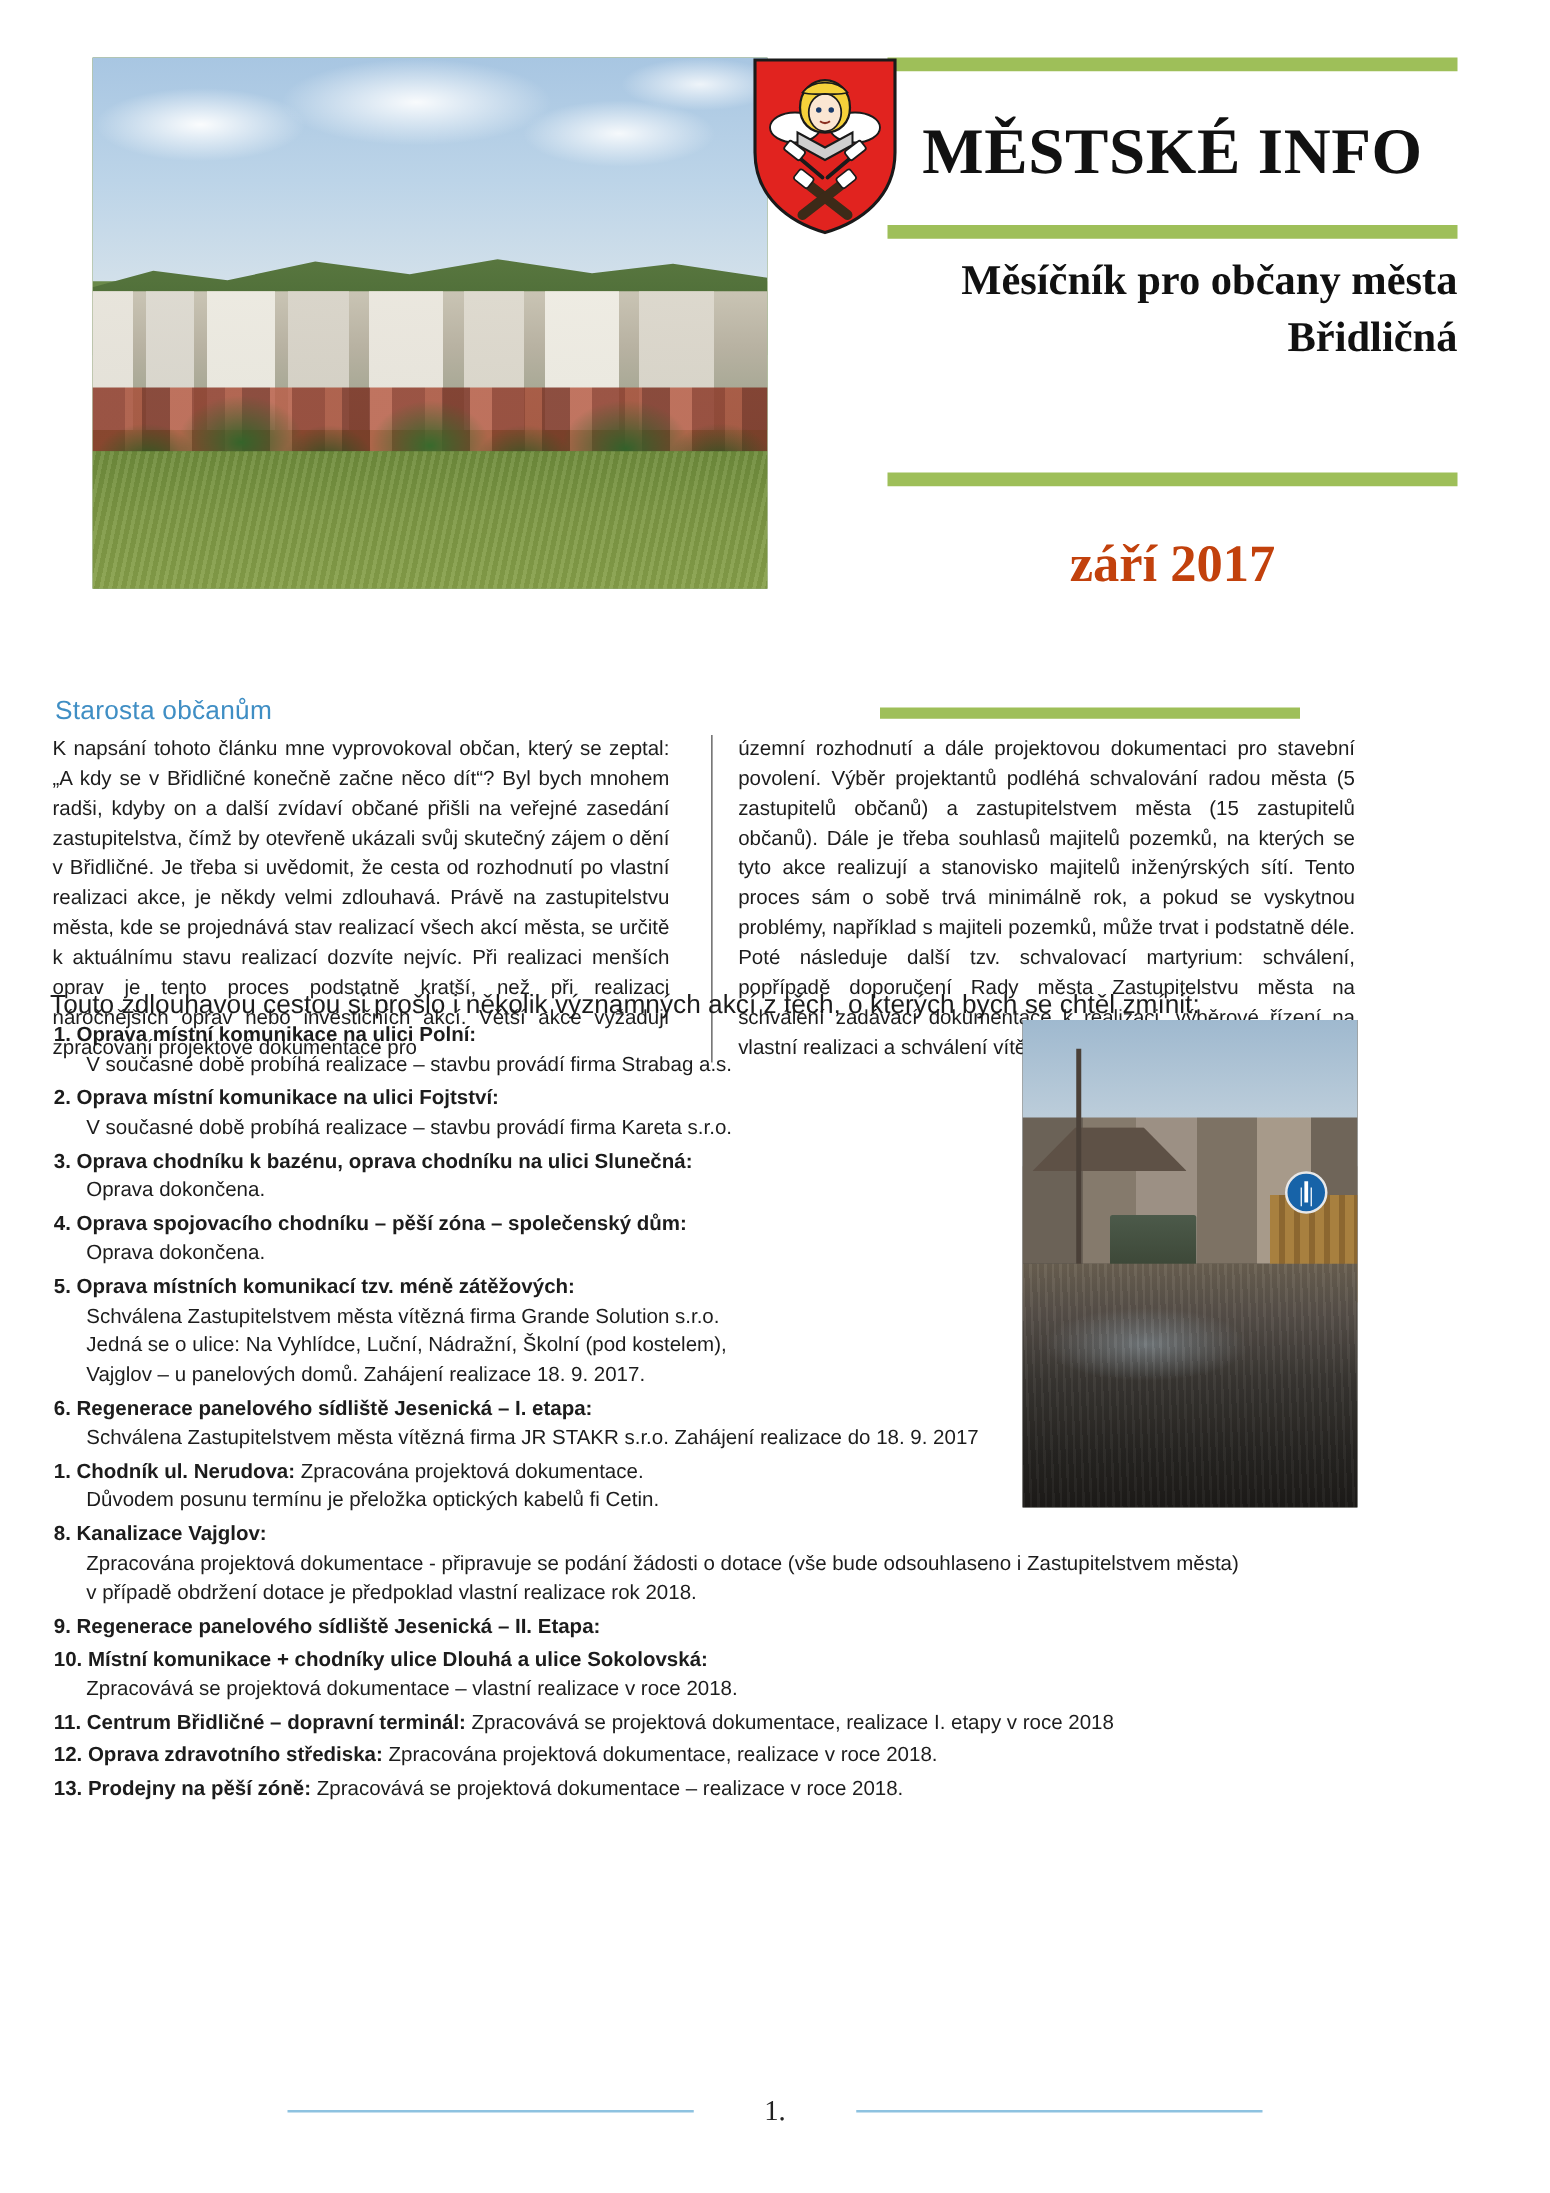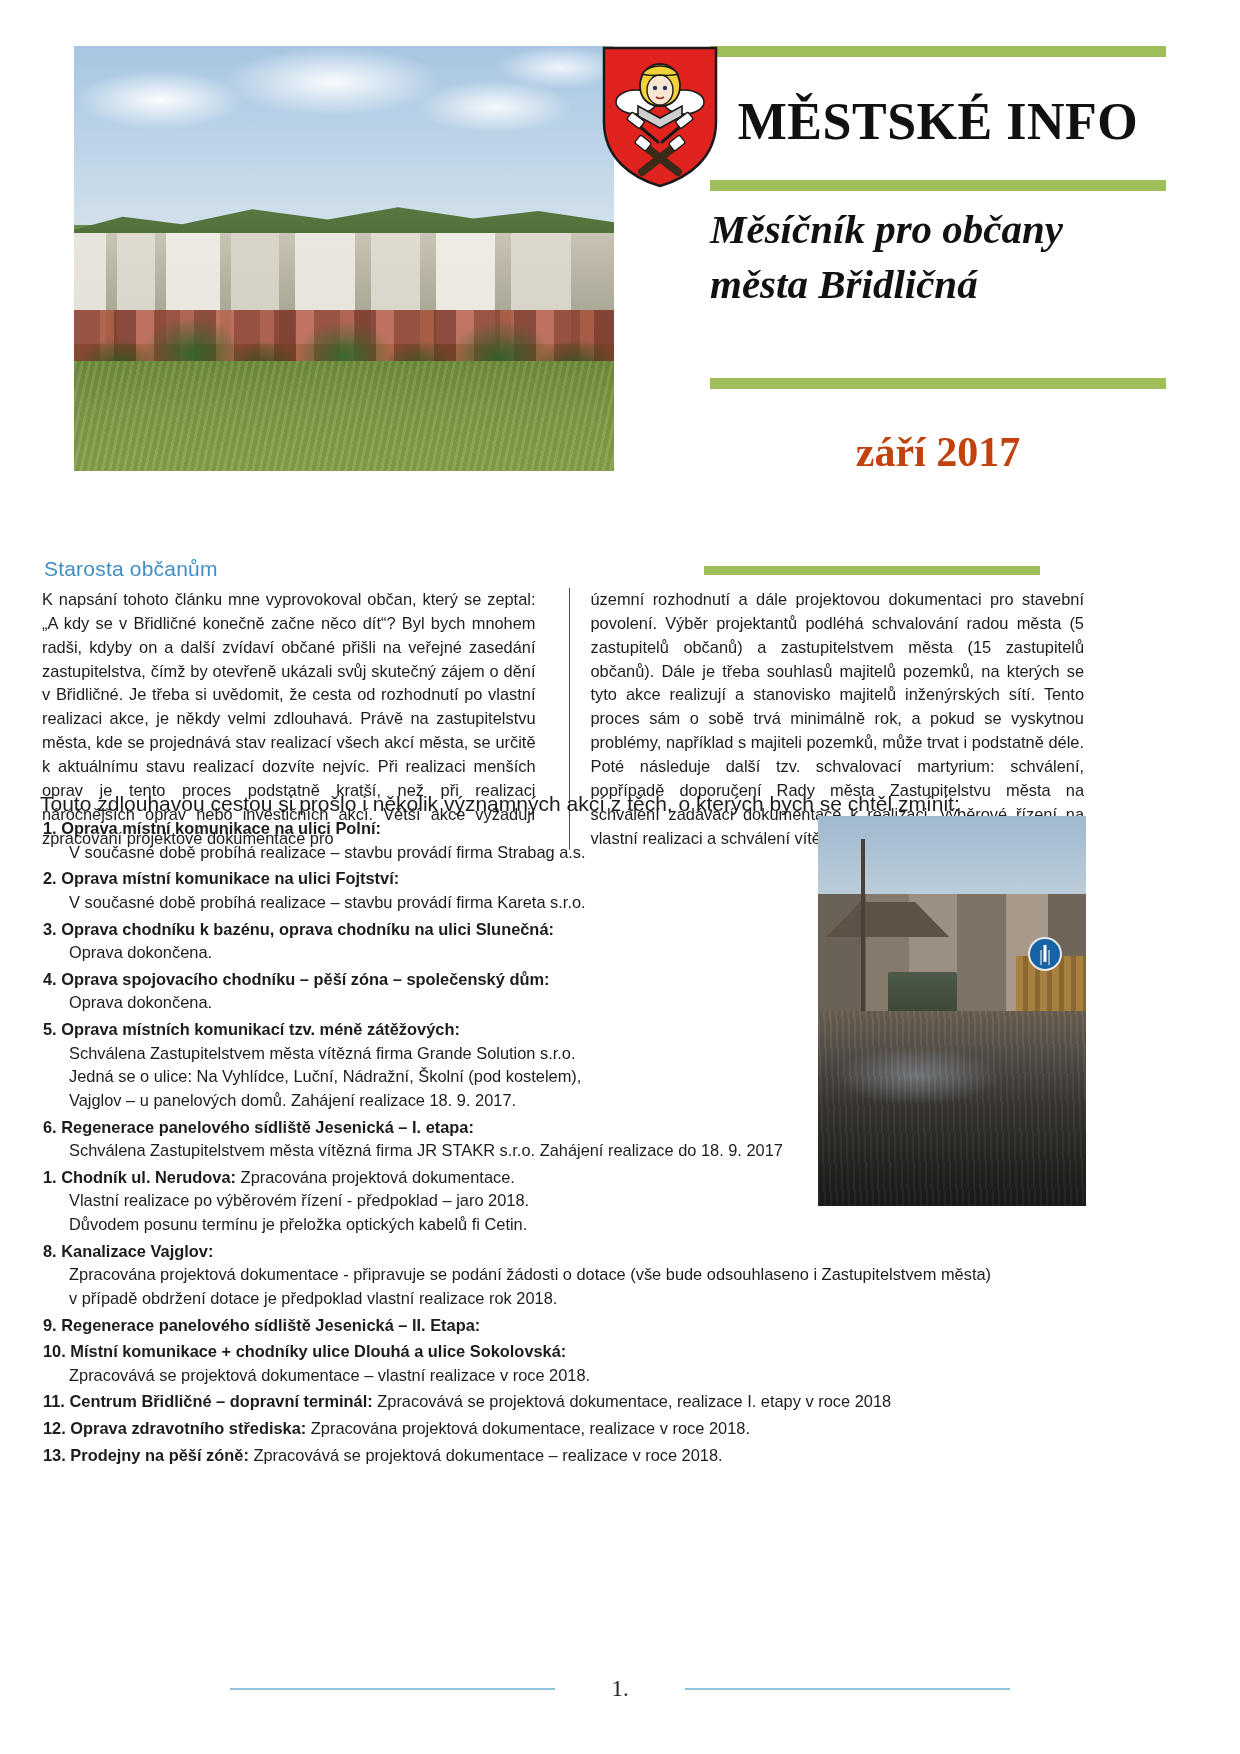--- a/index.html
+++ b/index.html
@@ -137,27 +137,26 @@
     font-size: 52px;
     letter-spacing: .5px;
     color: #111;
     white-space: nowrap;
   }
   .sub-title {
     position: absolute;
     top: 156px;
     left: 0;
     width: 100%;
-    text-align: left;
+    text-align: right;
     font-family: "Liberation Serif", serif;
     font-weight: bold;
-    font-size: 41px;
+    font-size: 34px;
     line-height: 1.34;
     color: #111;
-    font-style: italic;
   }
   .issue-date {
     position: absolute;
     top: 382px;
     left: 0;
     width: 100%;
     text-align: center;
     font-family: "Liberation Serif", serif;
     font-weight: bold;
     font-size: 42px;
@@ -415,21 +414,20 @@
           <div class="item-sub">Schválena Zastupitelstvem města vítězná firma Grande Solution s.r.o.</div>
           <div class="item-sub">Jedná se o ulice: Na Vyhlídce, Luční, Nádražní, Školní (pod kostelem),</div>
           <div class="item-sub">Vajglov – u panelových domů.  Zahájení realizace 18. 9. 2017.</div>
         </div>
         <div class="item">
           <div class="item-title"><span class="num-reg">6. Regenerace panelového sídliště Jesenická – I. etapa:</span></div>
           <div class="item-sub">Schválena Zastupitelstvem města vítězná firma JR STAKR s.r.o. Zahájení realizace do 18. 9. 2017</div>
         </div>
         <div class="item">
           <div class="item-title"><span class="num-reg">1. Chodník ul. Nerudova:</span><span class="trail"> Zpracována projektová dokumentace.</span></div>
-          <div class="item-sub">Vlastní realizace po výběrovém  řízení - předpoklad – jaro 2018.</div>
           <div class="item-sub">Důvodem posunu termínu je přeložka optických kabelů fi Cetin.</div>
         </div>
         <div class="item">
           <div class="item-title"><span class="num-reg">8. Kanalizace Vajglov:</span></div>
           <div class="item-sub">Zpracována projektová dokumentace -  připravuje se podání žádosti o dotace (vše bude odsouhlaseno i Zastupitelstvem města)</div>
           <div class="item-sub">v případě obdržení dotace je předpoklad vlastní realizace rok 2018.</div>
         </div>
         <div class="item">
           <div class="item-title"><span class="num-reg">9. Regenerace panelového sídliště Jesenická – II. Etapa:</span></div>
         </div>

